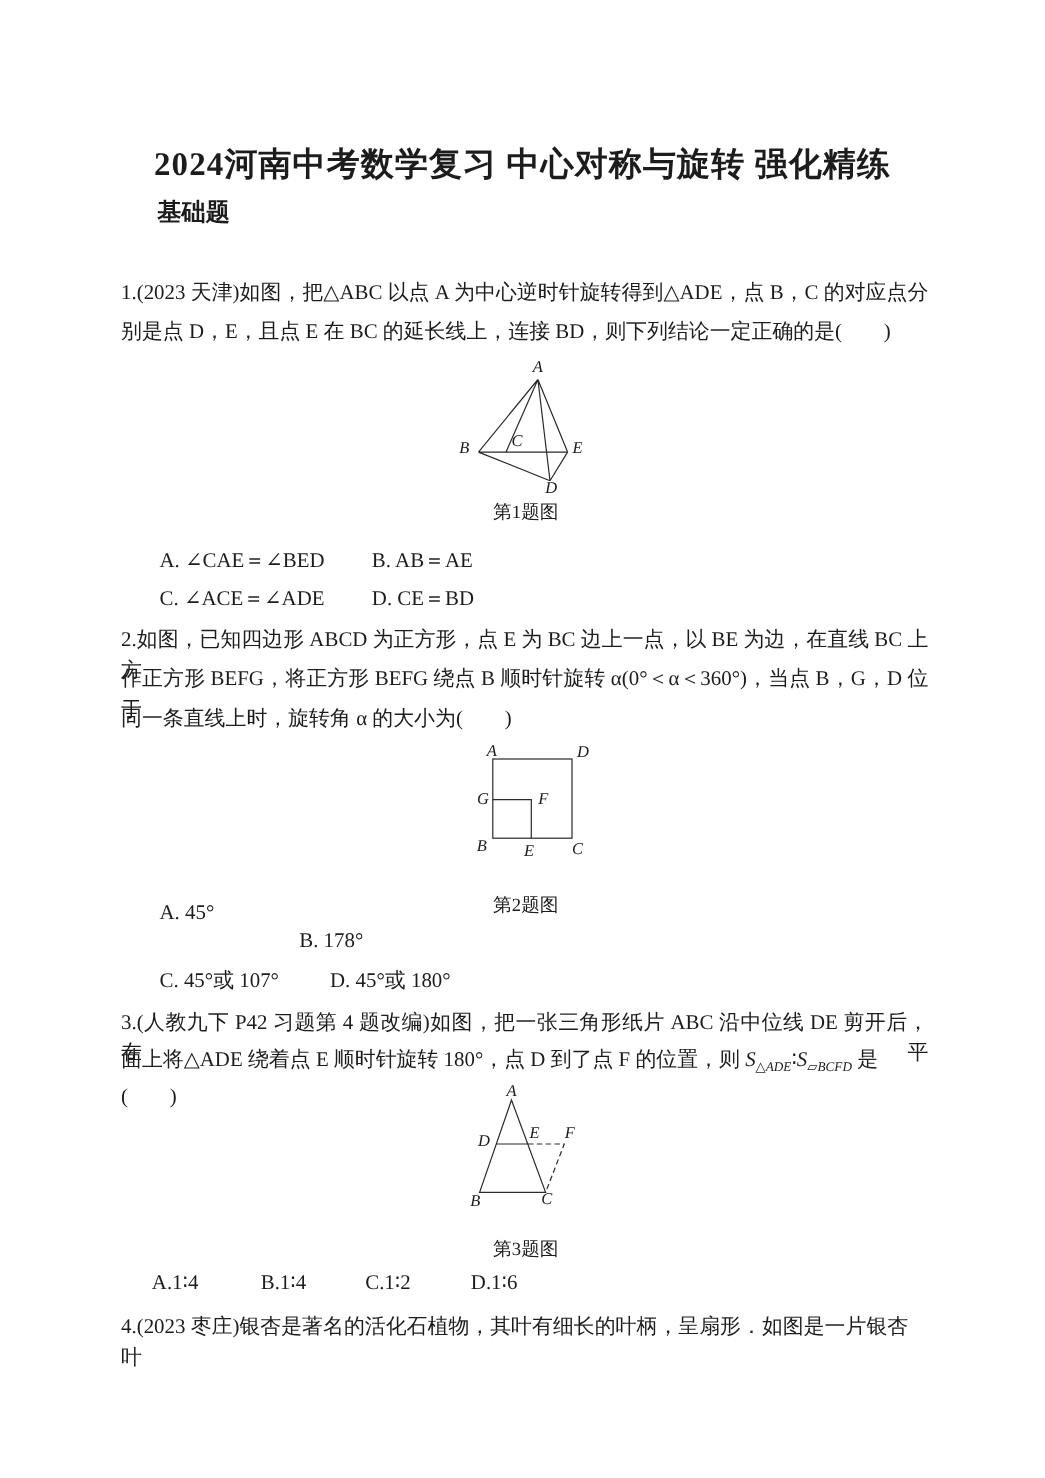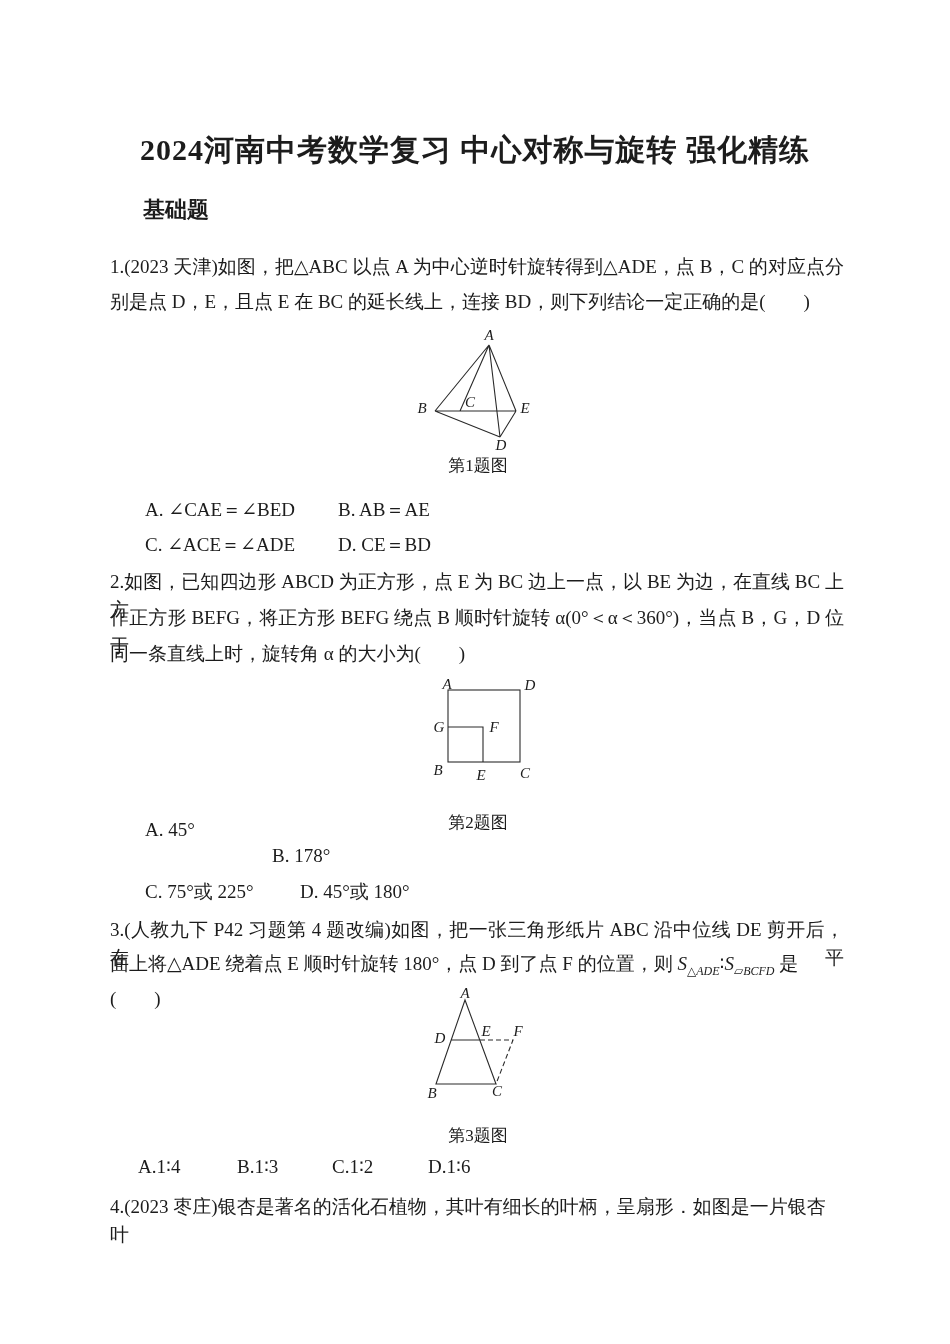--- a/index.html
+++ b/index.html
@@ -6,21 +6,21 @@
   .page{
     position:relative;width:950px;height:1344px;background:#ffffff;
     margin:0 auto;overflow:hidden;color:#1c1c1c;
     font-family:"Liberation Serif","DejaVu Serif",serif;
   }
   .title{
     position:absolute;top:131px;left:0;width:950px;text-align:center;
     font-size:30px;line-height:38px;font-weight:bold;letter-spacing:1px;
   }
   .section{
-    position:absolute;top:195px;left:143px;
+    position:absolute;top:178px;left:143px;
     font-family:"Liberation Sans","DejaVu Sans",sans-serif;
     font-size:22px;line-height:30px;font-weight:bold;
   }
   .tline{position:absolute;left:110px;width:734px;font-size:19px;line-height:28px;white-space:normal;}
   .just{text-align:justify;text-align-last:justify;}
   .opt{position:absolute;font-size:19px;line-height:28px;white-space:nowrap;}
   .cap{position:absolute;left:3px;width:950px;text-align:center;font-size:17px;line-height:24px;}
   .fig{position:absolute;}
   .fig svg{position:absolute;left:0;top:0;}
   .plabel{
@@ -73,40 +73,40 @@
     <span class="plabel" style="left:9px;top:51px">G</span>
     <span class="plabel" style="left:64px;top:51px">F</span>
     <span class="plabel" style="left:8px;top:94px">B</span>
     <span class="plabel" style="left:51px;top:99px">E</span>
     <span class="plabel" style="left:95px;top:97px">C</span>
   </div>
   <div class="cap" style="top:811px">第2题图</div>
 
   <span class="opt" style="left:145px;top:816px">A. 45°</span>
   <span class="opt" style="left:272px;top:842px">B. 178°</span>
-  <span class="opt" style="left:145px;top:878px">C. 75°或 225°</span>
+  <span class="opt" style="left:145px;top:878px">C. 45°或 107°</span>
   <span class="opt" style="left:300px;top:878px">D. 45°或 180°</span>
 
   <div class="tline just" style="top:916px">3.(人教九下 P42 习题第 4 题改编)如图，把一张三角形纸片 ABC 沿中位线 DE 剪开后，在平</div>
   <div class="tline" style="top:950px"><span>面上将△ADE 绕着点 E 顺时针旋转 180°，点 D 到了点 F 的位置，则 </span><span class="i">S</span><span class="sub">△ADE</span><span>∶</span><span class="i">S</span><span class="sub">▱BCFD</span><span> 是(　　)</span></div>
 
   <div class="fig" style="left:420px;top:988px;width:140px;height:122px">
     <svg width="140" height="122" viewBox="0 0 140 122">
       <path d="M45 12 L16 96 L76 96 Z M31 52 L60 52" fill="none" stroke="#2a2a2a" stroke-width="1.1"></path>
       <path d="M60 52 L93 52 L76 96" fill="none" stroke="#2a2a2a" stroke-width="1.1" stroke-dasharray="5 3"></path>
     </svg>
     <span class="plabel" style="left:45px;top:5px">A</span>
     <span class="plabel" style="left:20px;top:50px">D</span>
     <span class="plabel" style="left:66px;top:43px">E</span>
     <span class="plabel" style="left:98px;top:43px">F</span>
     <span class="plabel" style="left:12px;top:105px">B</span>
     <span class="plabel" style="left:77px;top:103px">C</span>
   </div>
   <div class="cap" style="top:1124px">第3题图</div>
 
   <span class="opt" style="left:138px;top:1153px">A.1∶4</span>
-  <span class="opt" style="left:237px;top:1153px">B.1∶3</span>
+  <span class="opt" style="left:237px;top:1153px">B.1∶4</span>
   <span class="opt" style="left:332px;top:1153px">C.1∶2</span>
   <span class="opt" style="left:428px;top:1153px">D.1∶6</span>
 
   <div class="tline" style="top:1193px">4.(2023 枣庄)银杏是著名的活化石植物，其叶有细长的叶柄，呈扇形．如图是一片银杏叶</div>
 
 </div>
 
 </body></html>

